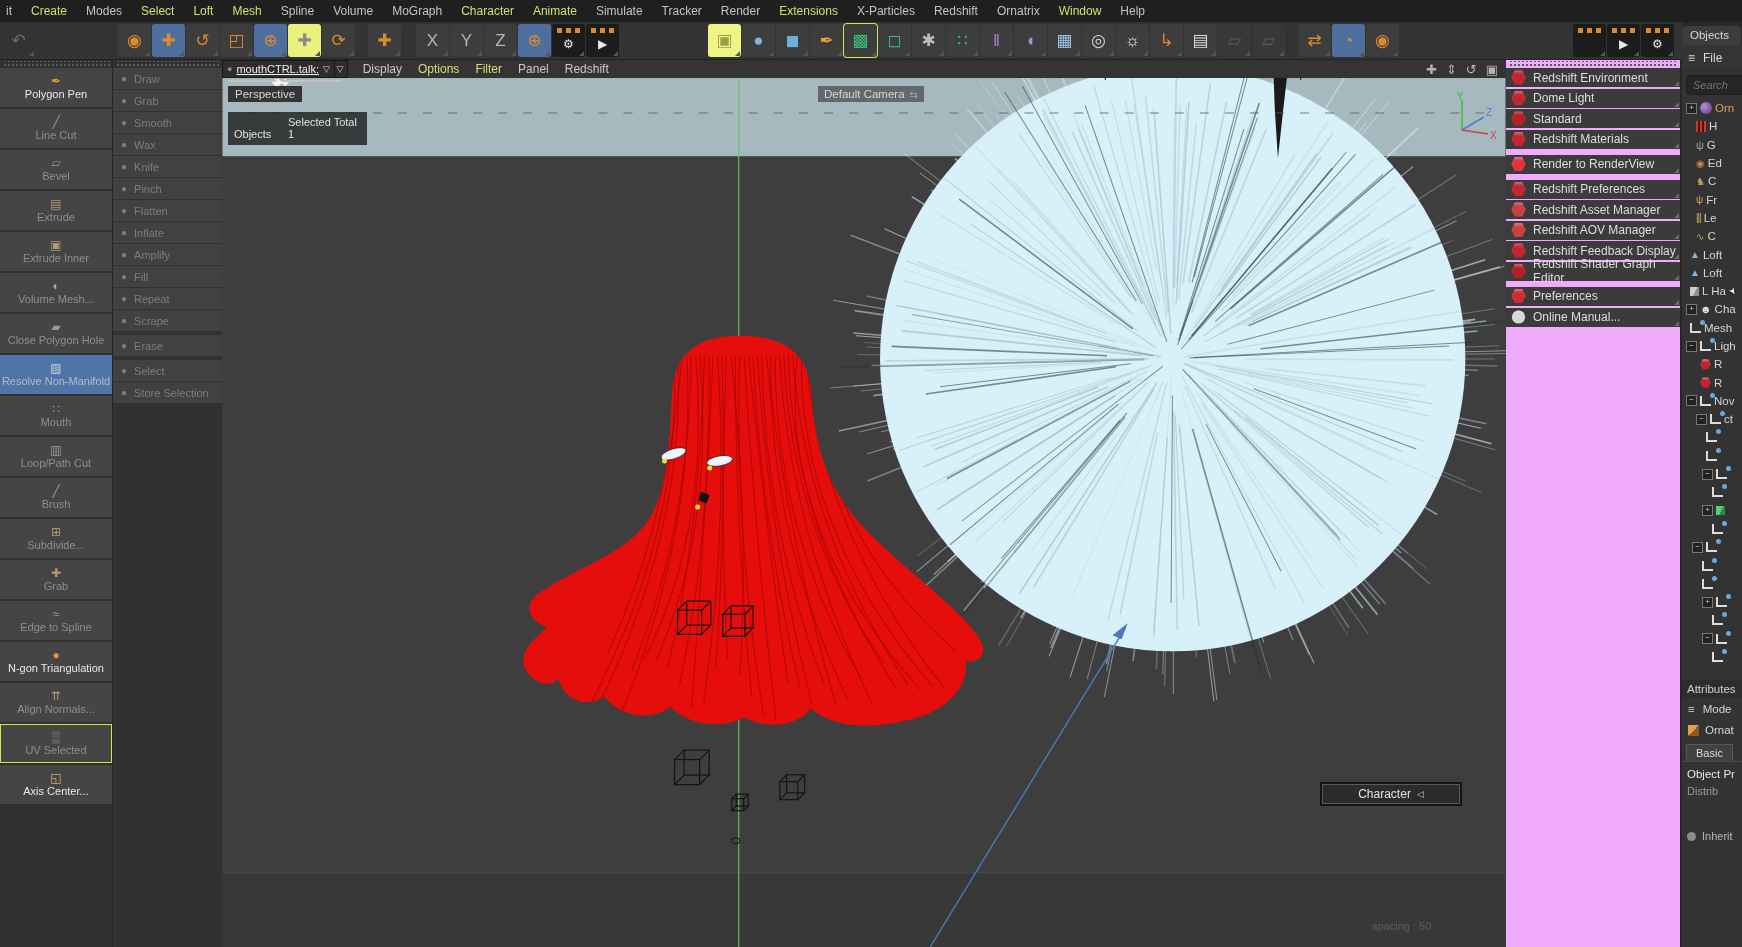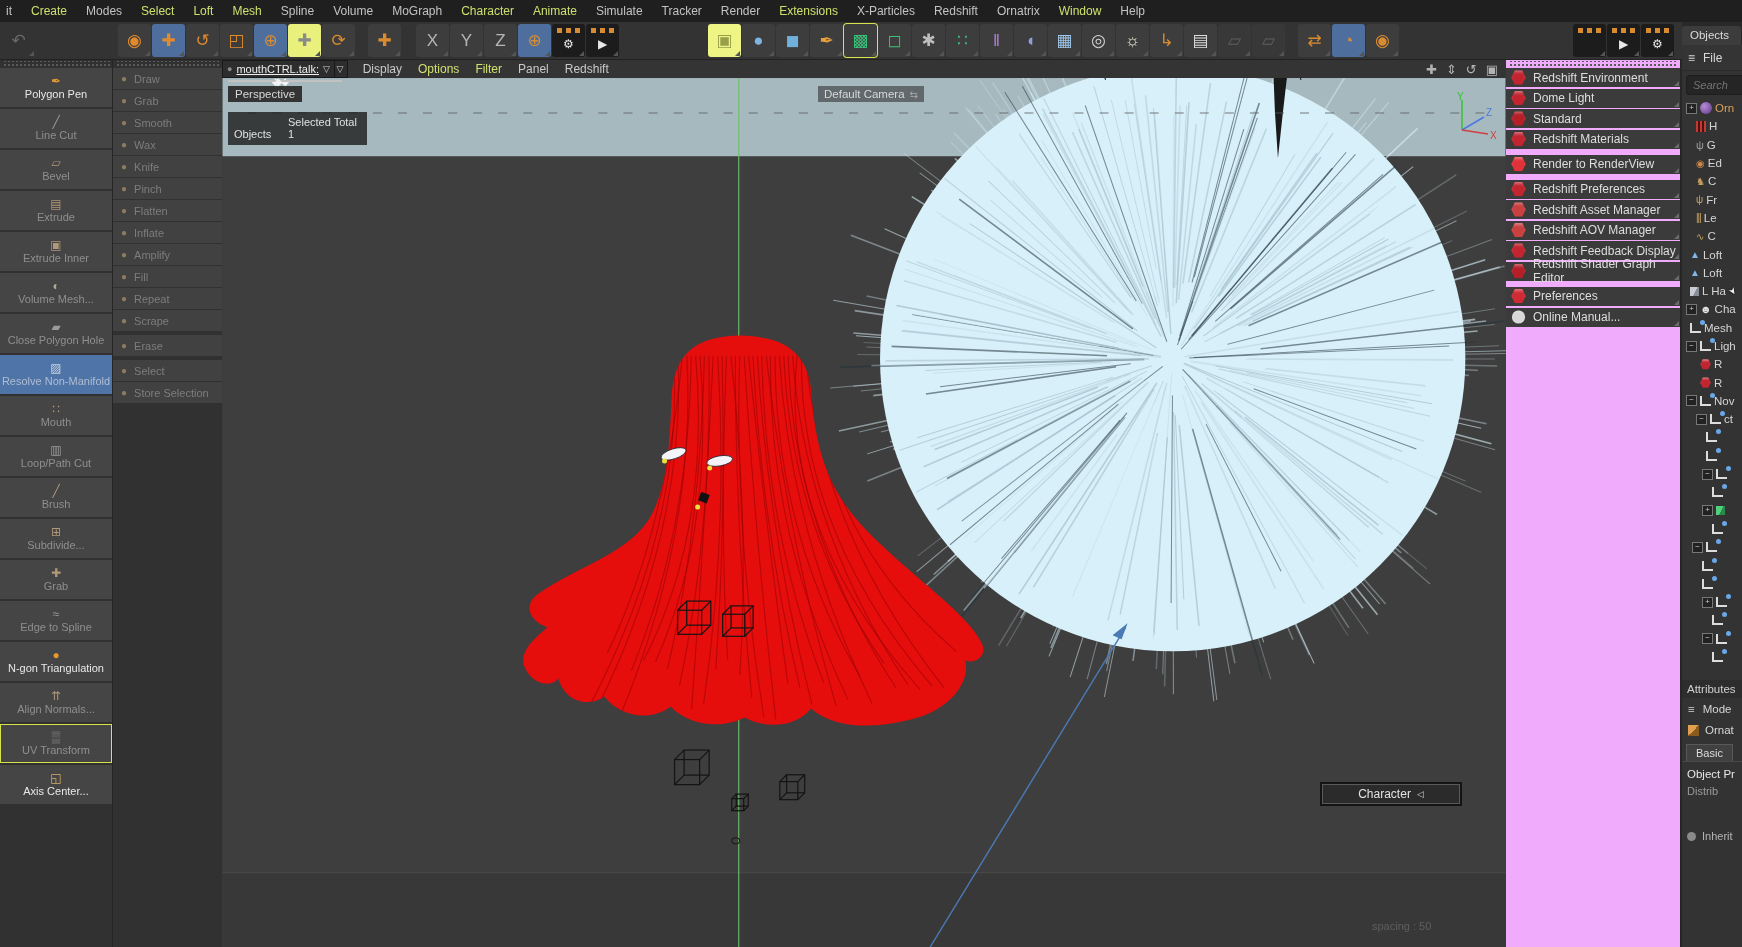--- a/index.html
+++ b/index.html
@@ -406,21 +406,21 @@
           <span class="tlabel">N-gon Triangulation</span>
         </div>
 
         <div class="ltool" data-state="dim">
           <span class="ticon" style="color:#b09878;">⇈</span>
           <span class="tlabel">Align Normals...</span>
         </div>
 
         <div class="ltool" data-state="outlined">
           <span class="ticon" style="color:#8a8a8a;">▒</span>
-          <span class="tlabel">UV Transform</span>
+          <span class="tlabel">UV Selected</span>
         </div>
 
         <div class="ltool" data-state="bright">
           <span class="ticon" style="color:#d8b06a;">◱</span>
           <span class="tlabel">Axis Center...</span>
         </div>
       </div>
   </div>
 
   <div id="col2">

